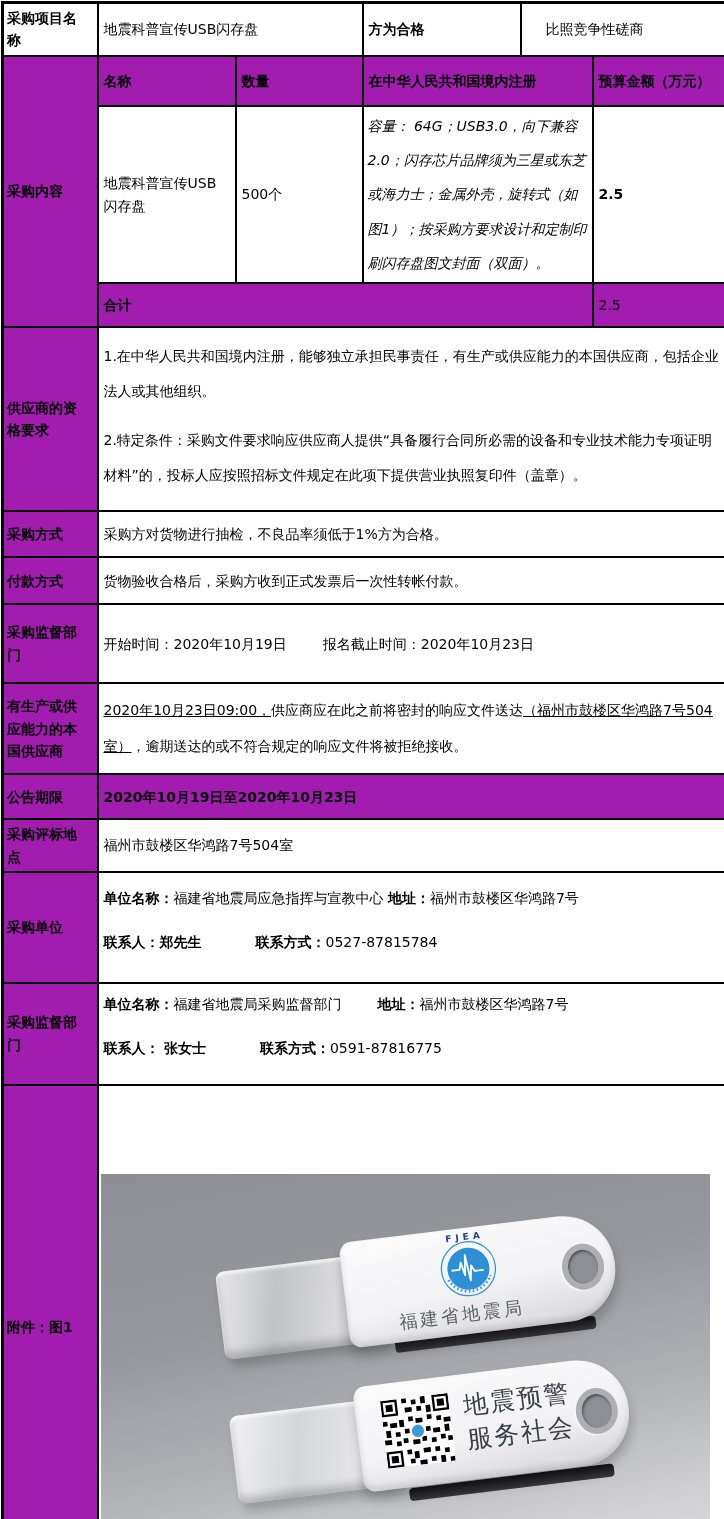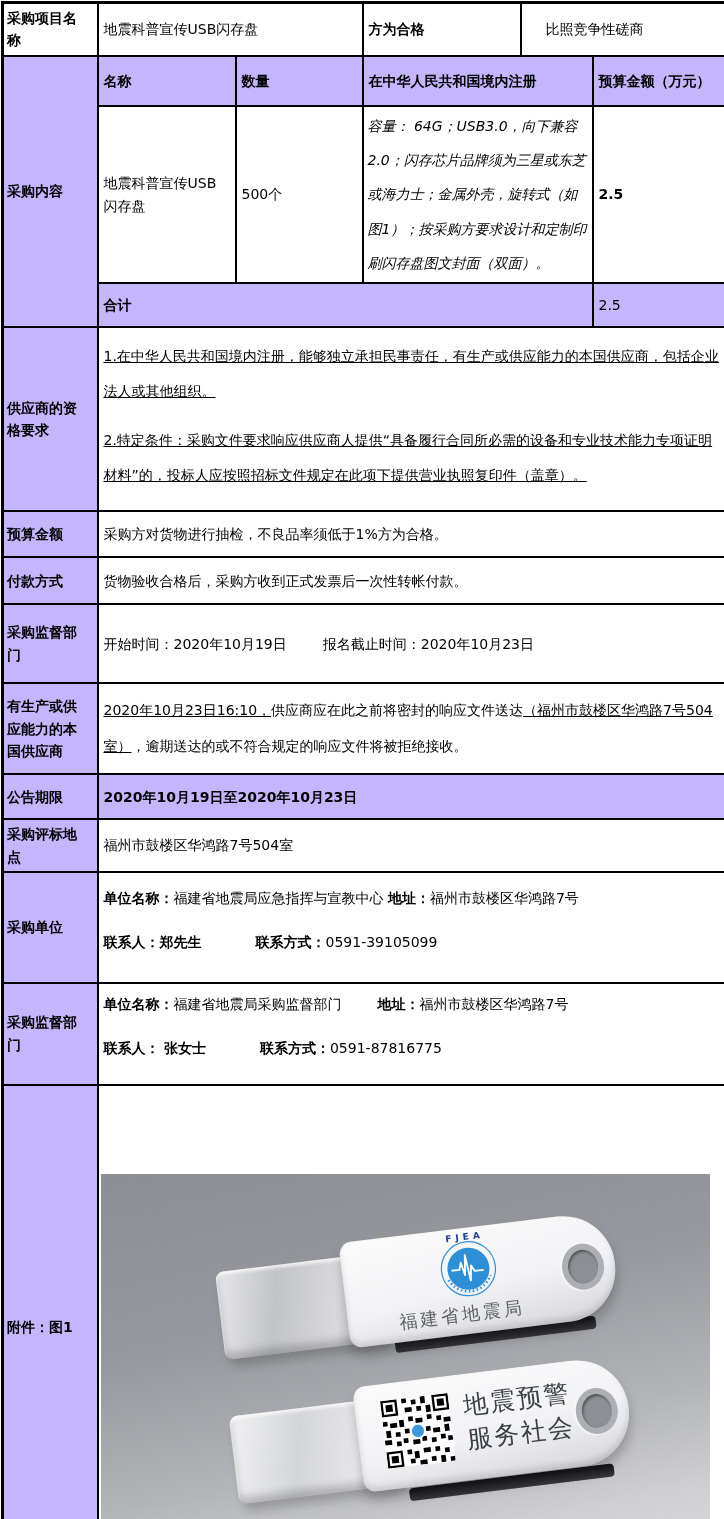--- a/index.html
+++ b/index.html
@@ -16,32 +16,32 @@
     border:3px solid #000;
     table-layout:fixed;
   }
   td{
     border:2px solid #000;
     padding:3px 5px;
     vertical-align:middle;
     word-break:break-all;
     line-height:1.6;
   }
-  .gray{background:#c4b5fd;}
+  .gray{background:#a21caf;}
   .b{font-weight:bold;}
   .u{text-decoration:underline;}
   .lbl{font-weight:bold;padding:3px 10px 3px 3px;}
   .r1{height:46px}.r2{height:50px}.r3{height:166px}.r4{height:44px}
   .r5{height:153px}.r6{height:46px}.r7{height:47px}.r8{height:79px}
   .r9{height:91px}.r10{height:45px}.r11{height:47px}.r12{height:111px}
   .r13{height:96px}.r14{height:485px}
   .r1 td{vertical-align:middle;}
   .method-val{padding-left:24px;}
   .spec{line-height:2.45;padding:2px 4px;font-style:italic;}
-  .qual p{margin:8px 0 14px;line-height:2.5;text-decoration:underline;}
+  .qual p{margin:8px 0 14px;line-height:2.5;}
   .subm{line-height:2.55;}
   .twoline p{margin:6px 0 20px;line-height:1.7;}
   .gap1{margin-left:36px;}
   .gap2{margin-left:54px;}
   
   .att-cell{vertical-align:top;padding:2px;position:relative;}
   .photo{
     position:relative;margin:86px 0 0 0;width:609px;height:368px;overflow:hidden;
     background:linear-gradient(168deg,#8d8e93 0%,#97989d 38%,#b3b4b8 68%,#cfcfd2 88%,#d9d9db 100%);
   }
@@ -124,58 +124,58 @@
 
   <tr class="r5">
     <td class="lbl gray">供应商的资格要求</td>
     <td colspan="5" class="qual">
       <p>1.在中华人民共和国境内注册，能够独立承担民事责任，有生产或供应能力的本国供应商，包括企业法人或其他组织。</p>
       <p>2.特定条件：采购文件要求响应供应商人提供“具备履行合同所必需的设备和专业技术能力专项证明材料”的，投标人应按照招标文件规定在此项下提供营业执照复印件（盖章）。</p>
     </td>
   </tr>
 
   <tr class="r6">
-    <td class="lbl gray">预算金额</td>
+    <td class="lbl gray">采购方式</td>
     <td colspan="5">采购方对货物进行抽检，不良品率须低于1%方为合格。</td>
   </tr>
 
   <tr class="r7">
     <td class="lbl gray">付款方式</td>
     <td colspan="5">货物验收合格后，采购方收到正式发票后一次性转帐付款。</td>
   </tr>
 
   <tr class="r8">
     <td class="lbl gray">采购监督部门</td>
     <td colspan="5">
       <span>开始时间：2020年10月19日</span><span class="gap1">报名截止时间：2020年10月23日</span>
     </td>
   </tr>
 
   <tr class="r9">
     <td class="lbl gray">有生产或供应能力的本国供应商</td>
     <td colspan="5" class="subm">
-      <span class="u">2020年10月23日16:10，</span><span>供应商应在此之前将密封的响应文件送达</span><span class="u">（福州市鼓楼区华鸿路7号504室）</span><span>，</span><span>逾期送达的或不符合规定的响应文件将被拒绝接收。</span>
+      <span class="u">2020年10月23日09:00，</span><span>供应商应在此之前将密封的响应文件送达</span><span class="u">（福州市鼓楼区华鸿路7号504室）</span><span>，</span><span>逾期送达的或不符合规定的响应文件将被拒绝接收。</span>
     </td>
   </tr>
 
   <tr class="r10">
     <td class="lbl gray">公告期限</td>
     <td colspan="5" class="b gray">2020年10月19日至2020年10月23日</td>
   </tr>
 
   <tr class="r11">
     <td class="lbl gray">采购评标地点</td>
     <td colspan="5">福州市鼓楼区华鸿路7号504室</td>
   </tr>
 
   <tr class="r12">
     <td class="lbl gray">采购单位</td>
     <td colspan="5" class="twoline">
       <p><span class="b">单位名称：</span><span>福建省地震局应急指挥与宣教中心</span>&nbsp;<span class="b">地址：</span><span>福州市鼓楼区华鸿路7号</span></p>
-      <p><span class="b">联系人：</span><span class="b">郑先生</span><span class="b gap2">联系方式：</span><span>0591-39105099</span></p>
+      <p><span class="b">联系人：</span><span class="b">郑先生</span><span class="b gap2">联系方式：</span><span>0527-87815784</span></p>
     </td>
   </tr>
 
   <tr class="r13">
     <td class="lbl gray">采购监督部门</td>
     <td colspan="5" class="twoline">
       <p><span class="b">单位名称：</span><span>福建省地震局采购监督部门</span><span class="b gap1">地址：</span><span>福州市鼓楼区华鸿路7号</span></p>
       <p><span class="b">联系人：</span>&nbsp;<span class="b">张女士</span><span class="b gap2">联系方式：</span><span>0591-87816775</span></p>
     </td>
   </tr>

